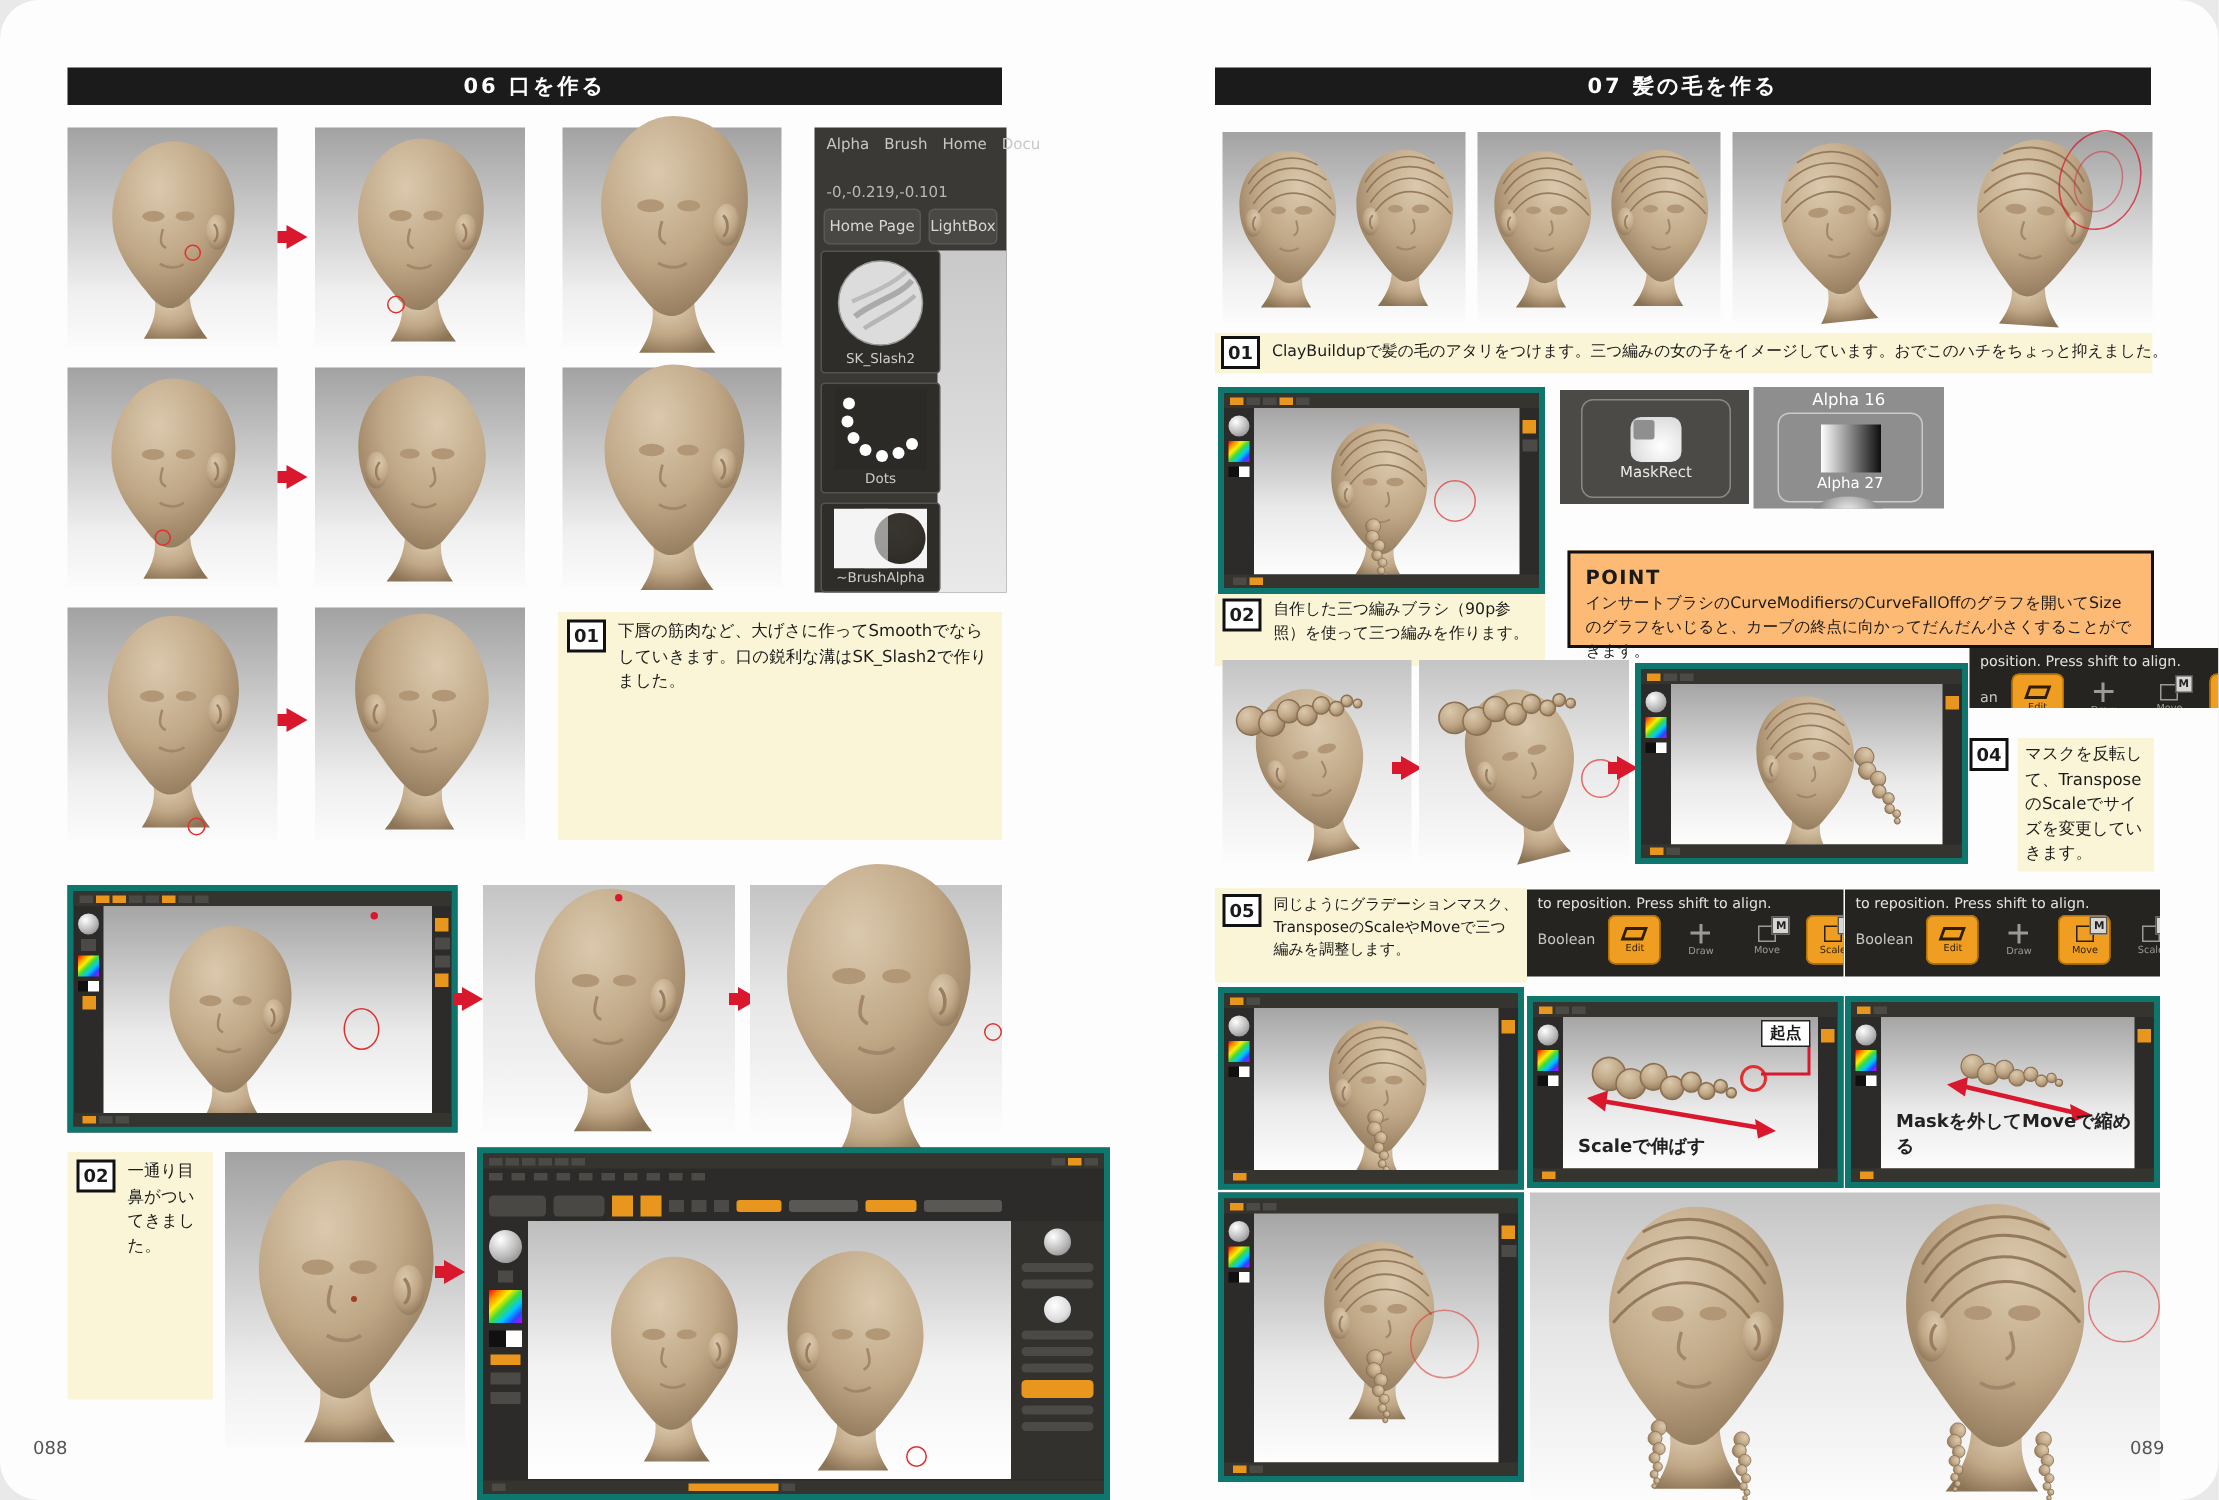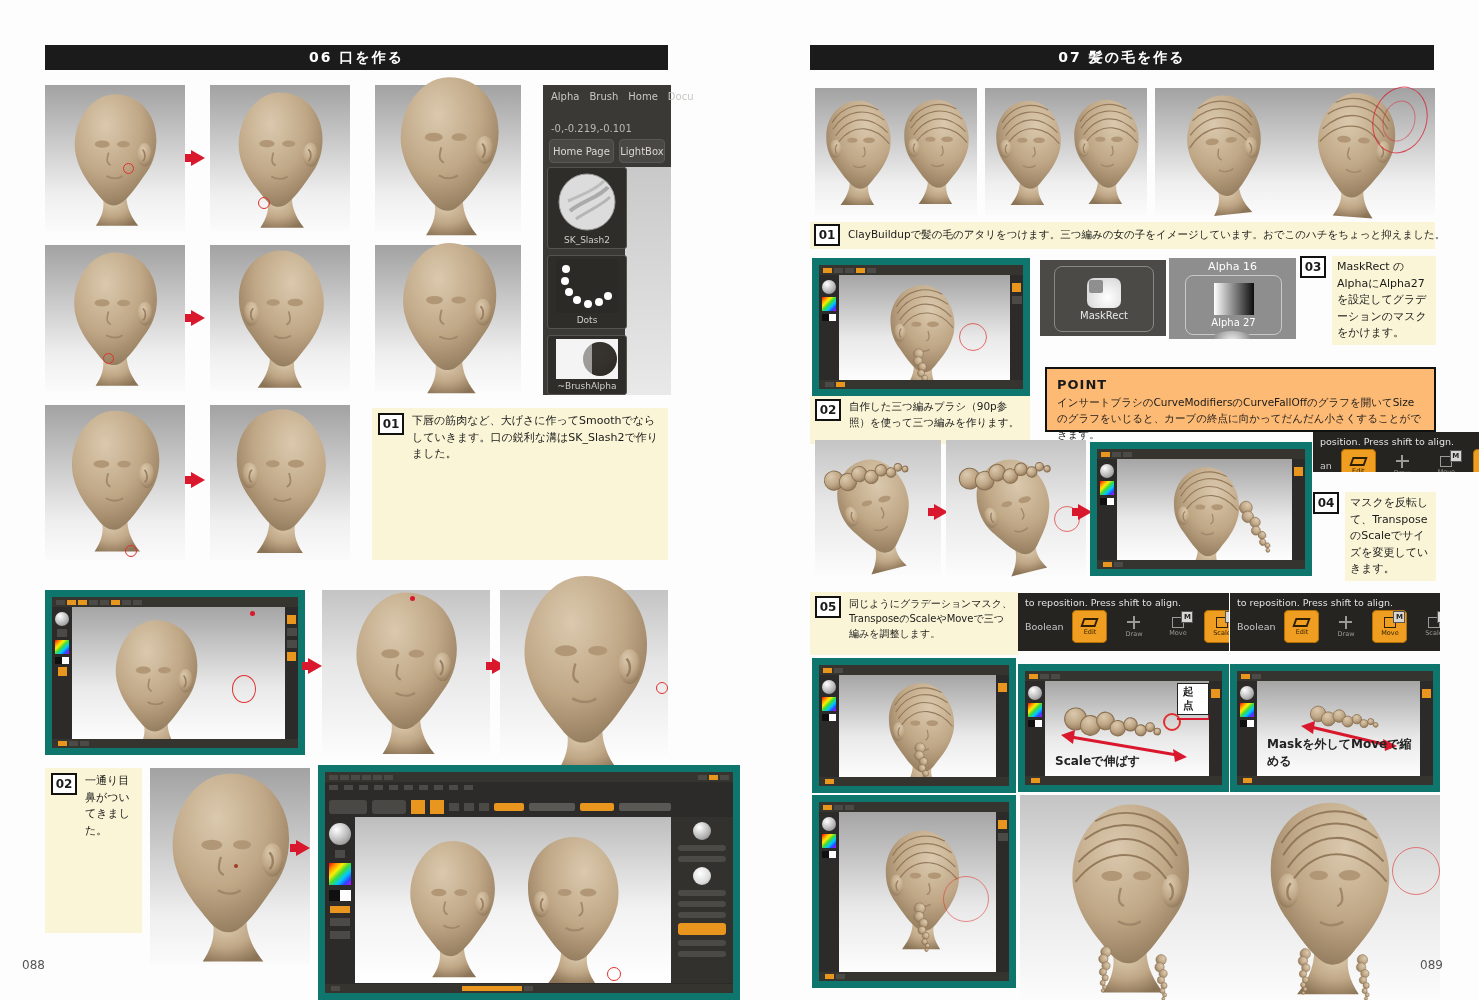--- a/index.html
+++ b/index.html
@@ -1,17 +1,17 @@
 <!DOCTYPE html>
 <html><head>
 <meta charset="utf-8">
 <style>
   html,body{margin:0;padding:0;background:#e9e9e9;}
   #page{position:relative;width:1479px;height:1000px;background:#fdfdfd;overflow:hidden;
-        font-family:"DejaVu Sans","Liberation Sans",sans-serif;color:#1a1a1a;}
+        font-family:"DejaVu Sans","Liberation Sans",sans-serif;color:#1a1a1a;border-radius:26px;}
   .abs{position:absolute;}
   
   .sec-head{background:#1b1b1b;color:#fff;font-weight:bold;font-size:14px;
             display:flex;align-items:center;justify-content:center;letter-spacing:2px;}
   
   .shade{background:linear-gradient(180deg,#a2a2a2 0%,#c9c9c9 38%,#efefef 75%,#fbfbfb 100%);}
   .shade-lite{background:linear-gradient(180deg,#c4c4c4 0%,#e6e6e6 45%,#fcfcfc 100%);}
   
   .arw{width:0;height:0;border-top:8px solid transparent;border-bottom:8px solid transparent;
        border-left:14px solid #d9182d;}
@@ -20,21 +20,21 @@
   .badge{width:26px;height:22px;background:#fff;border:2px solid #111;box-sizing:border-box;
          display:flex;align-items:center;justify-content:center;font-weight:bold;font-size:12px;flex:0 0 auto;}
   .note{background:#faf5d6;}
   .note-row{display:flex;gap:8px;padding:5px 6px;box-sizing:border-box;}
   .jp{font-size:11px;line-height:1.5;}
   
   .point{background:#fdba74;border:2px solid #111;box-sizing:border-box;padding:5px 10px;}
   .point b{font-size:13px;letter-spacing:1px;}
   .point p{margin:2px 0 0 0;font-size:10.5px;line-height:1.5;}
   
-  .zb{background:#2d2b29;border:7px solid #0f766e;box-sizing:border-box;}
+  .zb{background:#2d2b29;border:4px solid #0f766e;box-sizing:border-box;}
   .zb-top{position:absolute;top:0;left:0;right:0;height:10px;background:#36342f;
           display:flex;gap:2px;align-items:center;padding:0 4px;}
   .chip{width:9px;height:5px;background:#4c4a46;flex:0 0 auto;}
   .chip.o{background:#e8961e;}
   .zb-left{position:absolute;top:10px;left:0;bottom:9px;width:20px;
            display:flex;flex-direction:column;align-items:center;gap:3px;padding-top:5px;}
   .zb-right{position:absolute;top:10px;right:0;bottom:9px;width:13px;
             display:flex;flex-direction:column;align-items:center;gap:4px;padding-top:8px;}
   .zb-bot{position:absolute;left:0;right:0;bottom:0;height:9px;background:#36342f;
           display:flex;gap:2px;align-items:center;padding:0 6px;}
@@ -471,26 +471,20 @@
 
   <div class="abs" style="left:1169px;top:258px;width:127px;height:81px;background:#8e8e8e;overflow:hidden">
     <div style="text-align:center;font-size:11px;color:#fff;padding-top:2px">Alpha 16</div>
     <div class="maskbtn abs" style="left:16px;top:17px;width:95px;height:58px;border-color:#c9c9c9">
       <div style="width:40px;height:32px;background:linear-gradient(90deg,#fff 0%,#0d0d0d 100%)"></div>
       <span style="font-size:10px;color:#fff">Alpha 27</span>
     </div>
     <div style="position:absolute;left:38px;bottom:-18px;width:50px;height:26px;border-radius:50%;background:radial-gradient(circle,#fff,#8e8e8e 70%)"></div>
   </div>
 
-  <div class="abs" style="left:1300px;top:256px;width:136px;height:92px">
-    <div style="display:flex;gap:6px;">
-      <div class="badge">03</div>
-      <div class="jp note" style="padding:3px 5px;width:102px">MaskRect のAlphaにAlpha27を設定してグラデーションのマスクをかけます。</div>
-    </div>
-  </div>
 
   <div class="abs note" style="left:810px;top:396px;width:220px;height:48px">
     <div class="note-row" style="padding:3px 5px;">
       <div class="badge">02</div>
       <div class="jp" style="font-size:10.5px">自作した三つ編みブラシ（90p参照）を使って三つ編みを作ります。</div>
     </div>
   </div>
 
   <div class="abs point" style="left:1045px;top:367px;width:391px;height:65px">
     <b>POINT</b>

